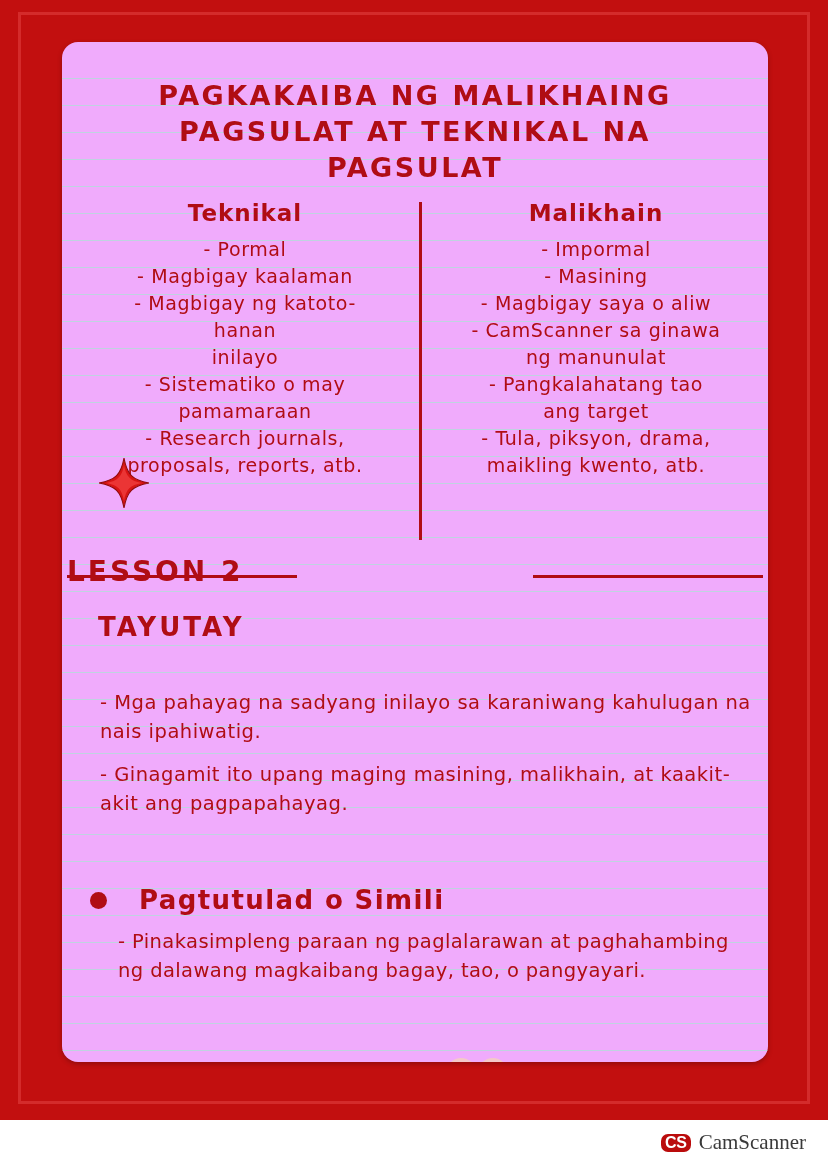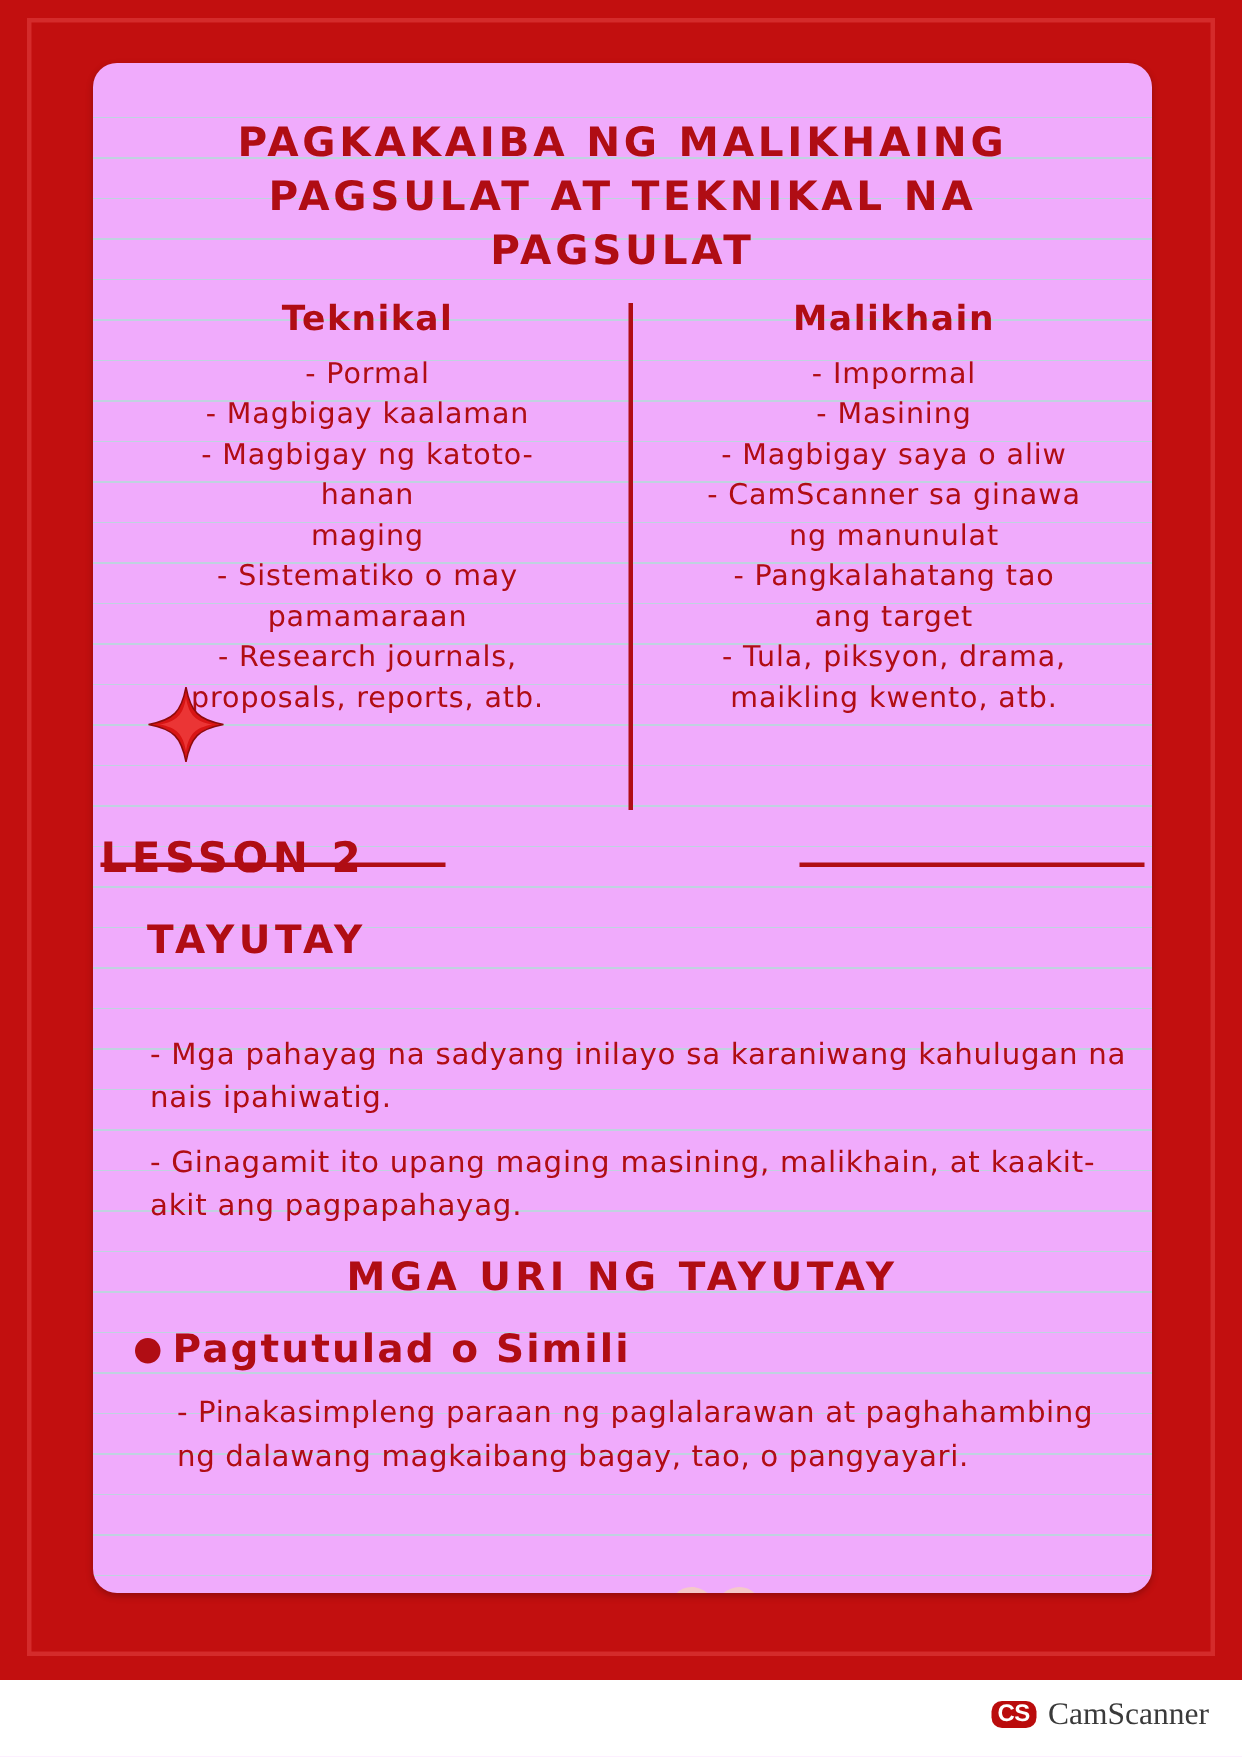--- a/index.html
+++ b/index.html
@@ -194,21 +194,21 @@
     color: #b00d14;
   }
 
   #bullet-row {
     position: absolute;
     left: 28px;
     top: 843px;
     width: 640px;
     display: flex;
     align-items: center;
-    gap: 8px;
+    gap: 32px;
   }
   #bullet-dot {
     width: 17px;
     height: 17px;
     border-radius: 50%;
     background: #b00d14;
     flex: 0 0 auto;
   }
   #bullet-label {
     font-size: 26px;
@@ -297,21 +297,21 @@
       <div id="compare">
         <div class="divider"></div>
 
         <div class="col left">
           <div class="col-head">Teknikal</div>
           <ul class="col-list">
             <li>- Pormal</li>
             <li>- Magbigay kaalaman</li>
             <li>- Magbigay ng katoto-</li>
             <li>hanan</li>
-            <li>maging</li>
+            <li>inilayo</li>
             <li>- Sistematiko o may</li>
             <li>pamamaraan</li>
             <li>- Research journals,</li>
             <li>proposals, reports, atb.</li>
           </ul>
         </div>
 
         <div class="col right">
           <div class="col-head">Malikhain</div>
           <ul class="col-list">
@@ -332,21 +332,20 @@
         <div id="lesson-line-left"></div>
         <div id="lesson-line-right"></div>
         <div id="lesson-label">LESSON 2</div>
       </div>
 
       <div id="tayutay-heading">TAYUTAY</div>
 
       <div class="para" id="para-1">- Mga pahayag na sadyang inilayo sa karaniwang kahulugan na nais ipahiwatig.</div>
       <div class="para" id="para-2">- Ginagamit ito upang maging masining, malikhain, at kaakit-akit ang pagpapahayag.</div>
 
-      <div id="uri-heading">MGA URI NG TAYUTAY</div>
 
       <div id="bullet-row">
         <span id="bullet-dot"></span>
         <span id="bullet-label">Pagtutulad o Simili</span>
       </div>
 
       <div id="para-3">- Pinakasimpleng paraan ng paglalarawan at paghahambing ng dalawang magkaibang bagay, tao, o pangyayari.</div>
 
       <svg id="star-sticker" viewBox="0 0 100 100">
         <path d="M50 2 C56 34 66 44 98 50 C66 56 56 66 50 98 C44 66 34 56 2 50 C34 44 44 34 50 2 Z" fill="#d81414" stroke="#8e0a0a" stroke-width="2"></path>

